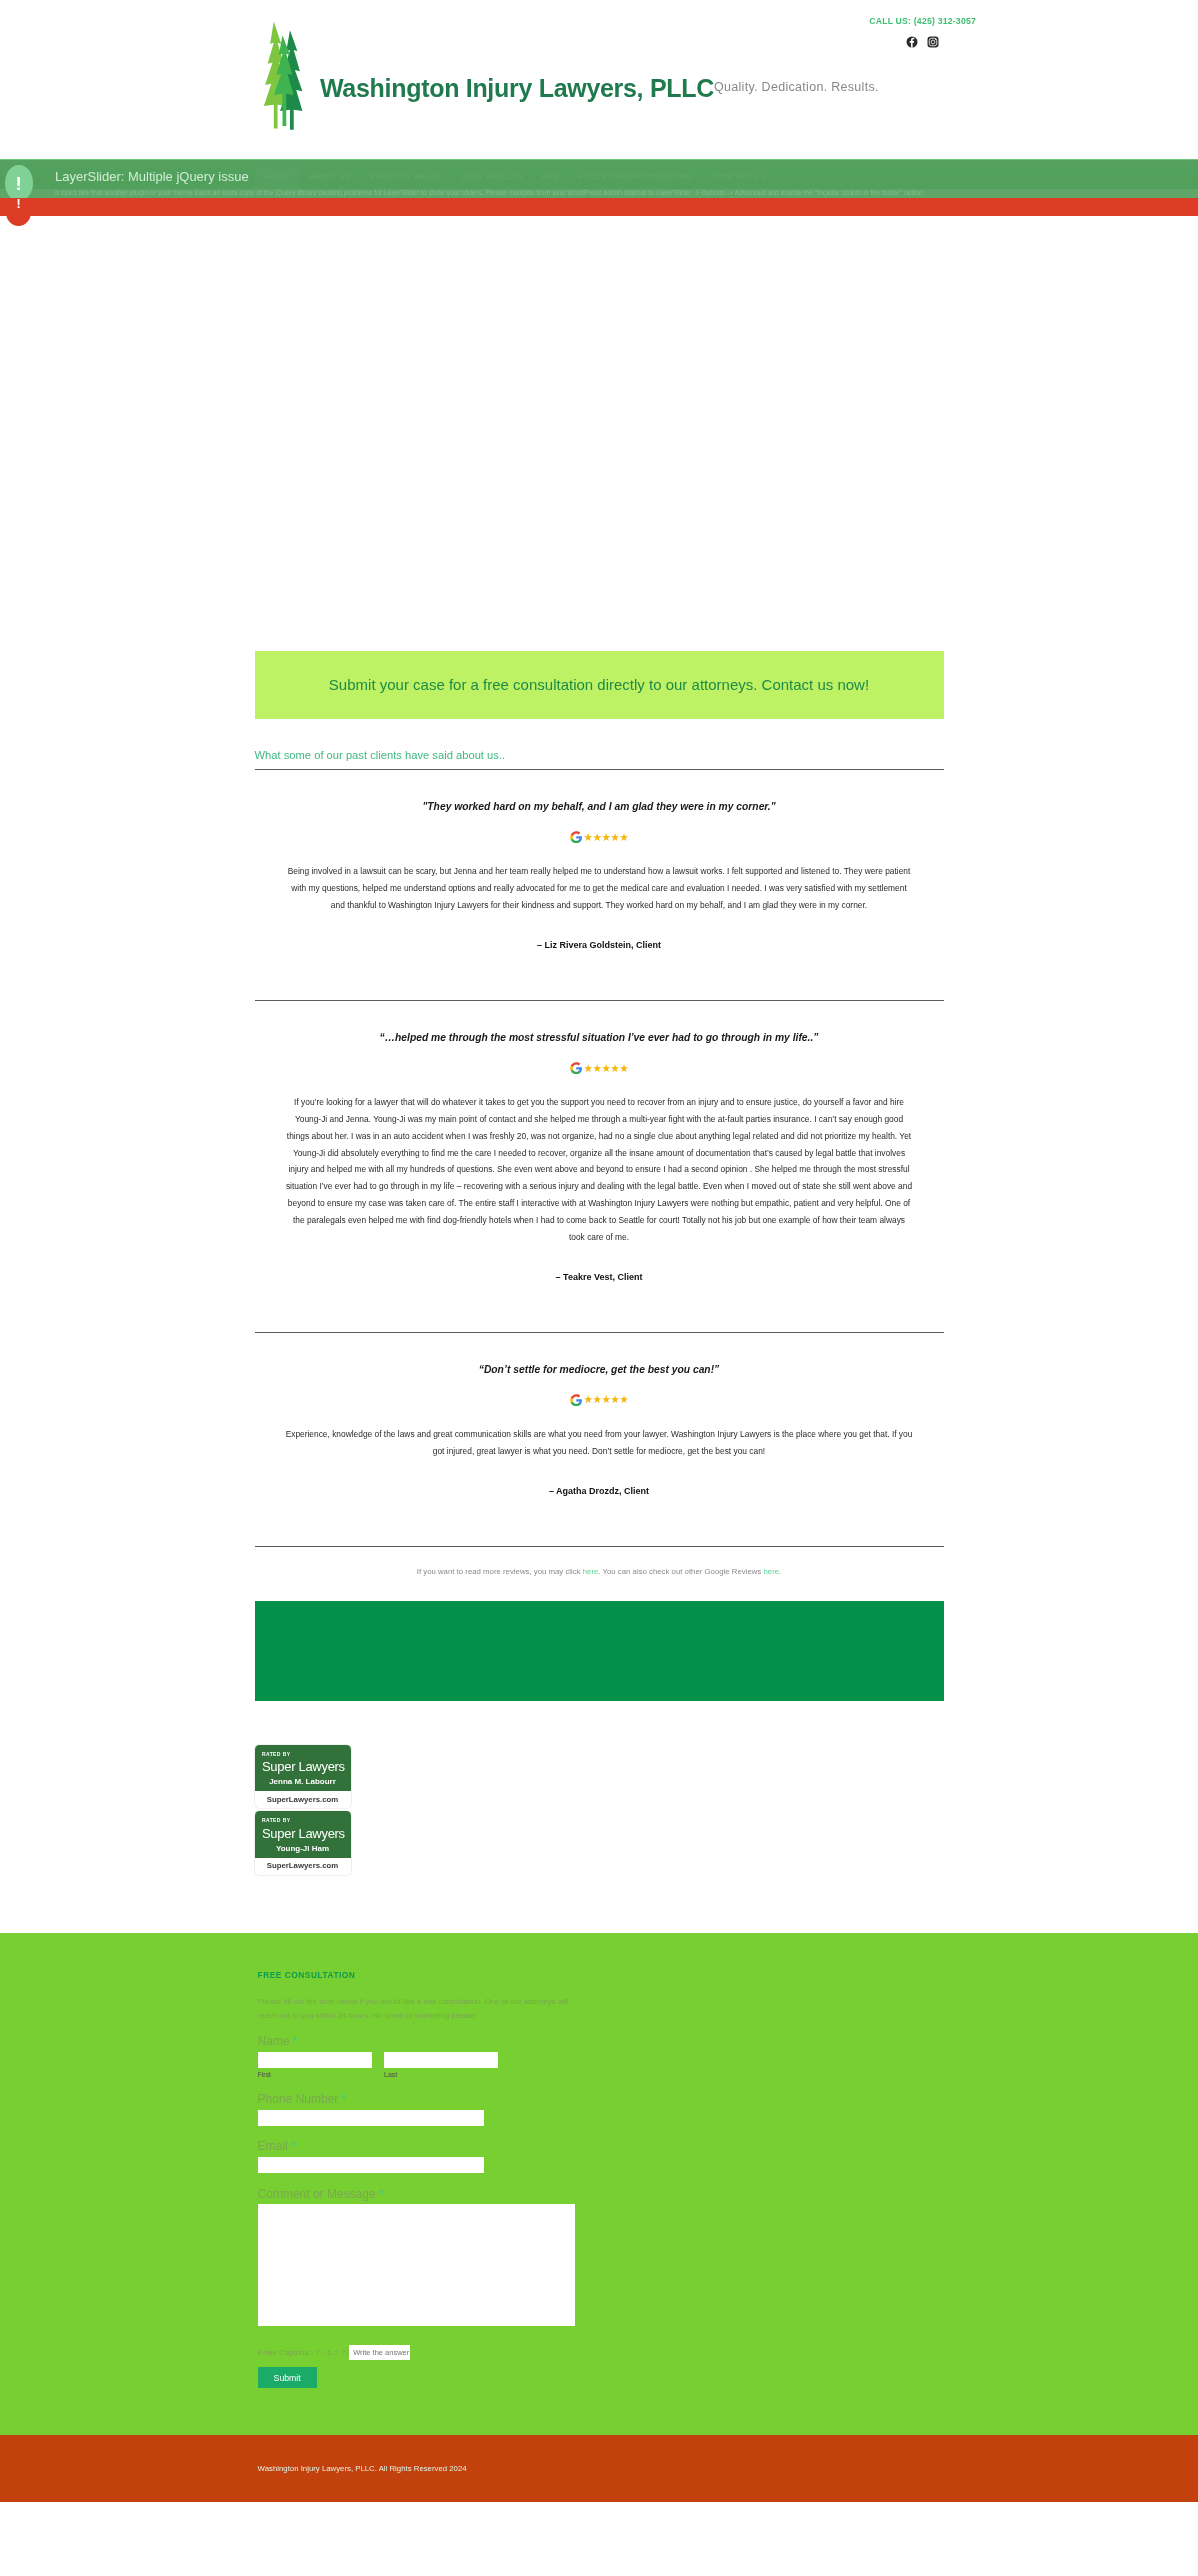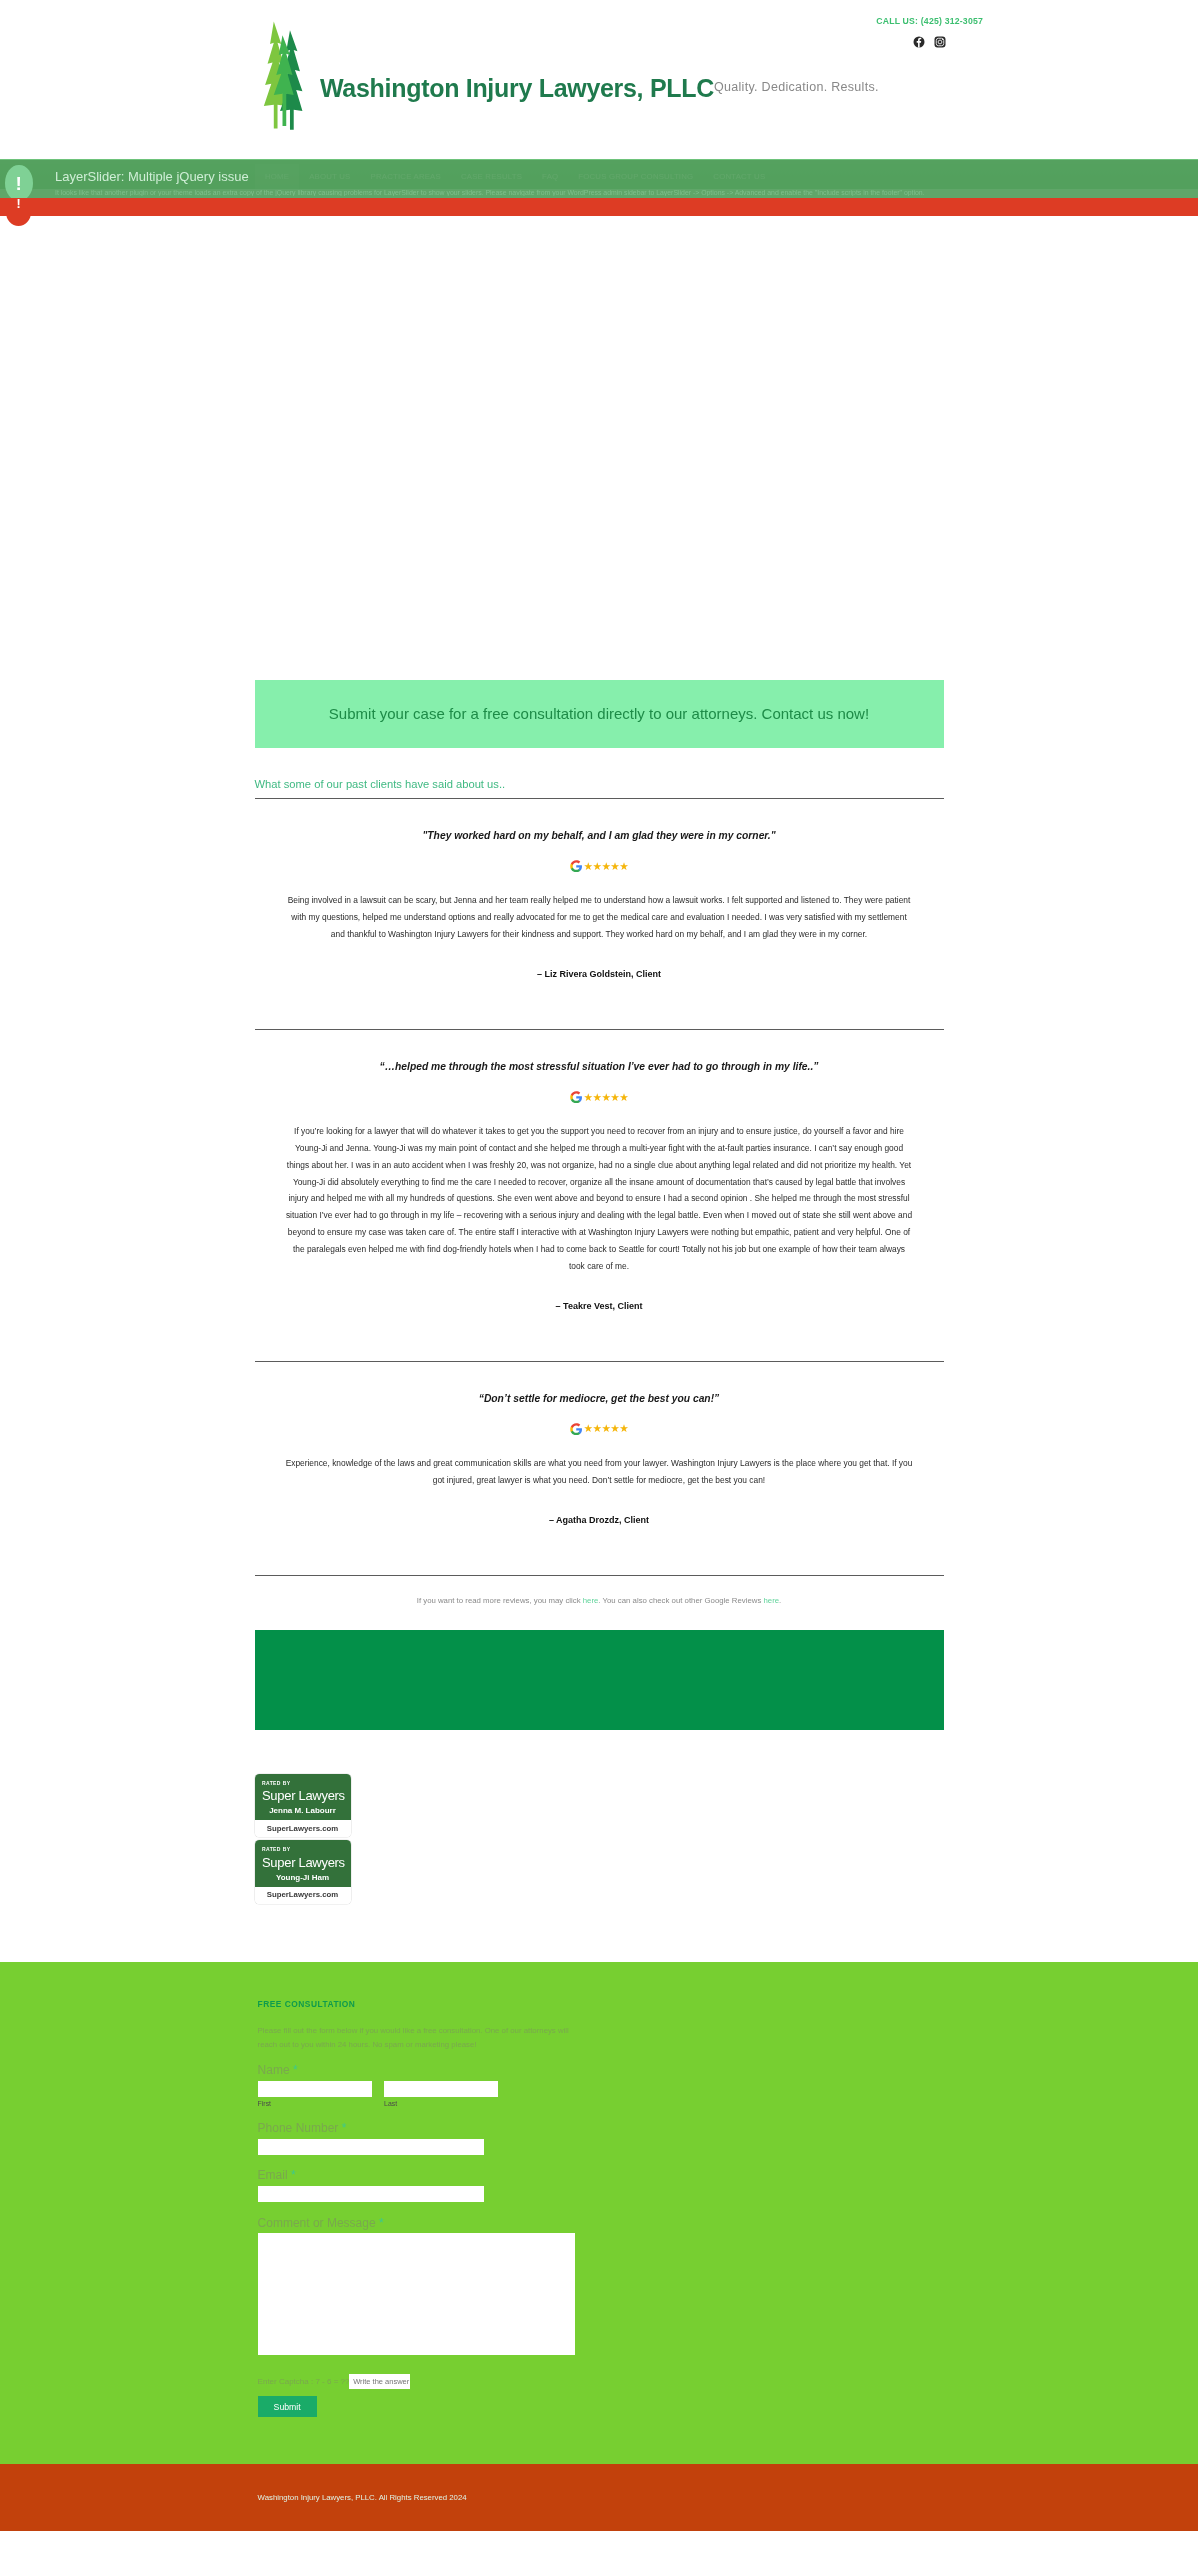--- a/index.html
+++ b/index.html
@@ -42,21 +42,21 @@
   .logo-tagline {
     font-size: 12.5px;
     color: #888888;
     margin-top: 6.2px;
     text-align: center;
     letter-spacing: 0.3px;
     white-space: nowrap;
   }
   .header-right {
     position: absolute;
-    right: 215px;
+    right: 222px;
     top: 16px;
     text-align: center;
   }
   .call-us {
     font-size: 8.7px;
     font-weight: 700;
     color: #3cbf70;
     letter-spacing: 0.2px;
     white-space: nowrap;
   }
@@ -176,24 +176,23 @@
   
   .hero-blank { height: 462px; background: #ffffff; }
 
   
   .container {
     width: 689px;
     margin: 0 auto;
   }
 
   .cta-banner {
-    background: #86efac;
+    background: #bef264;
     padding: 24px 31px;
     text-align: center;
-    margin-top: 29px;
   }
   .cta-banner-text {
     font-size: 15px;
     color: #1d8b47;
     line-height: 1.35;
   }
 
   .section-heading {
     margin-top: 30px;
     font-size: 11.2px;

